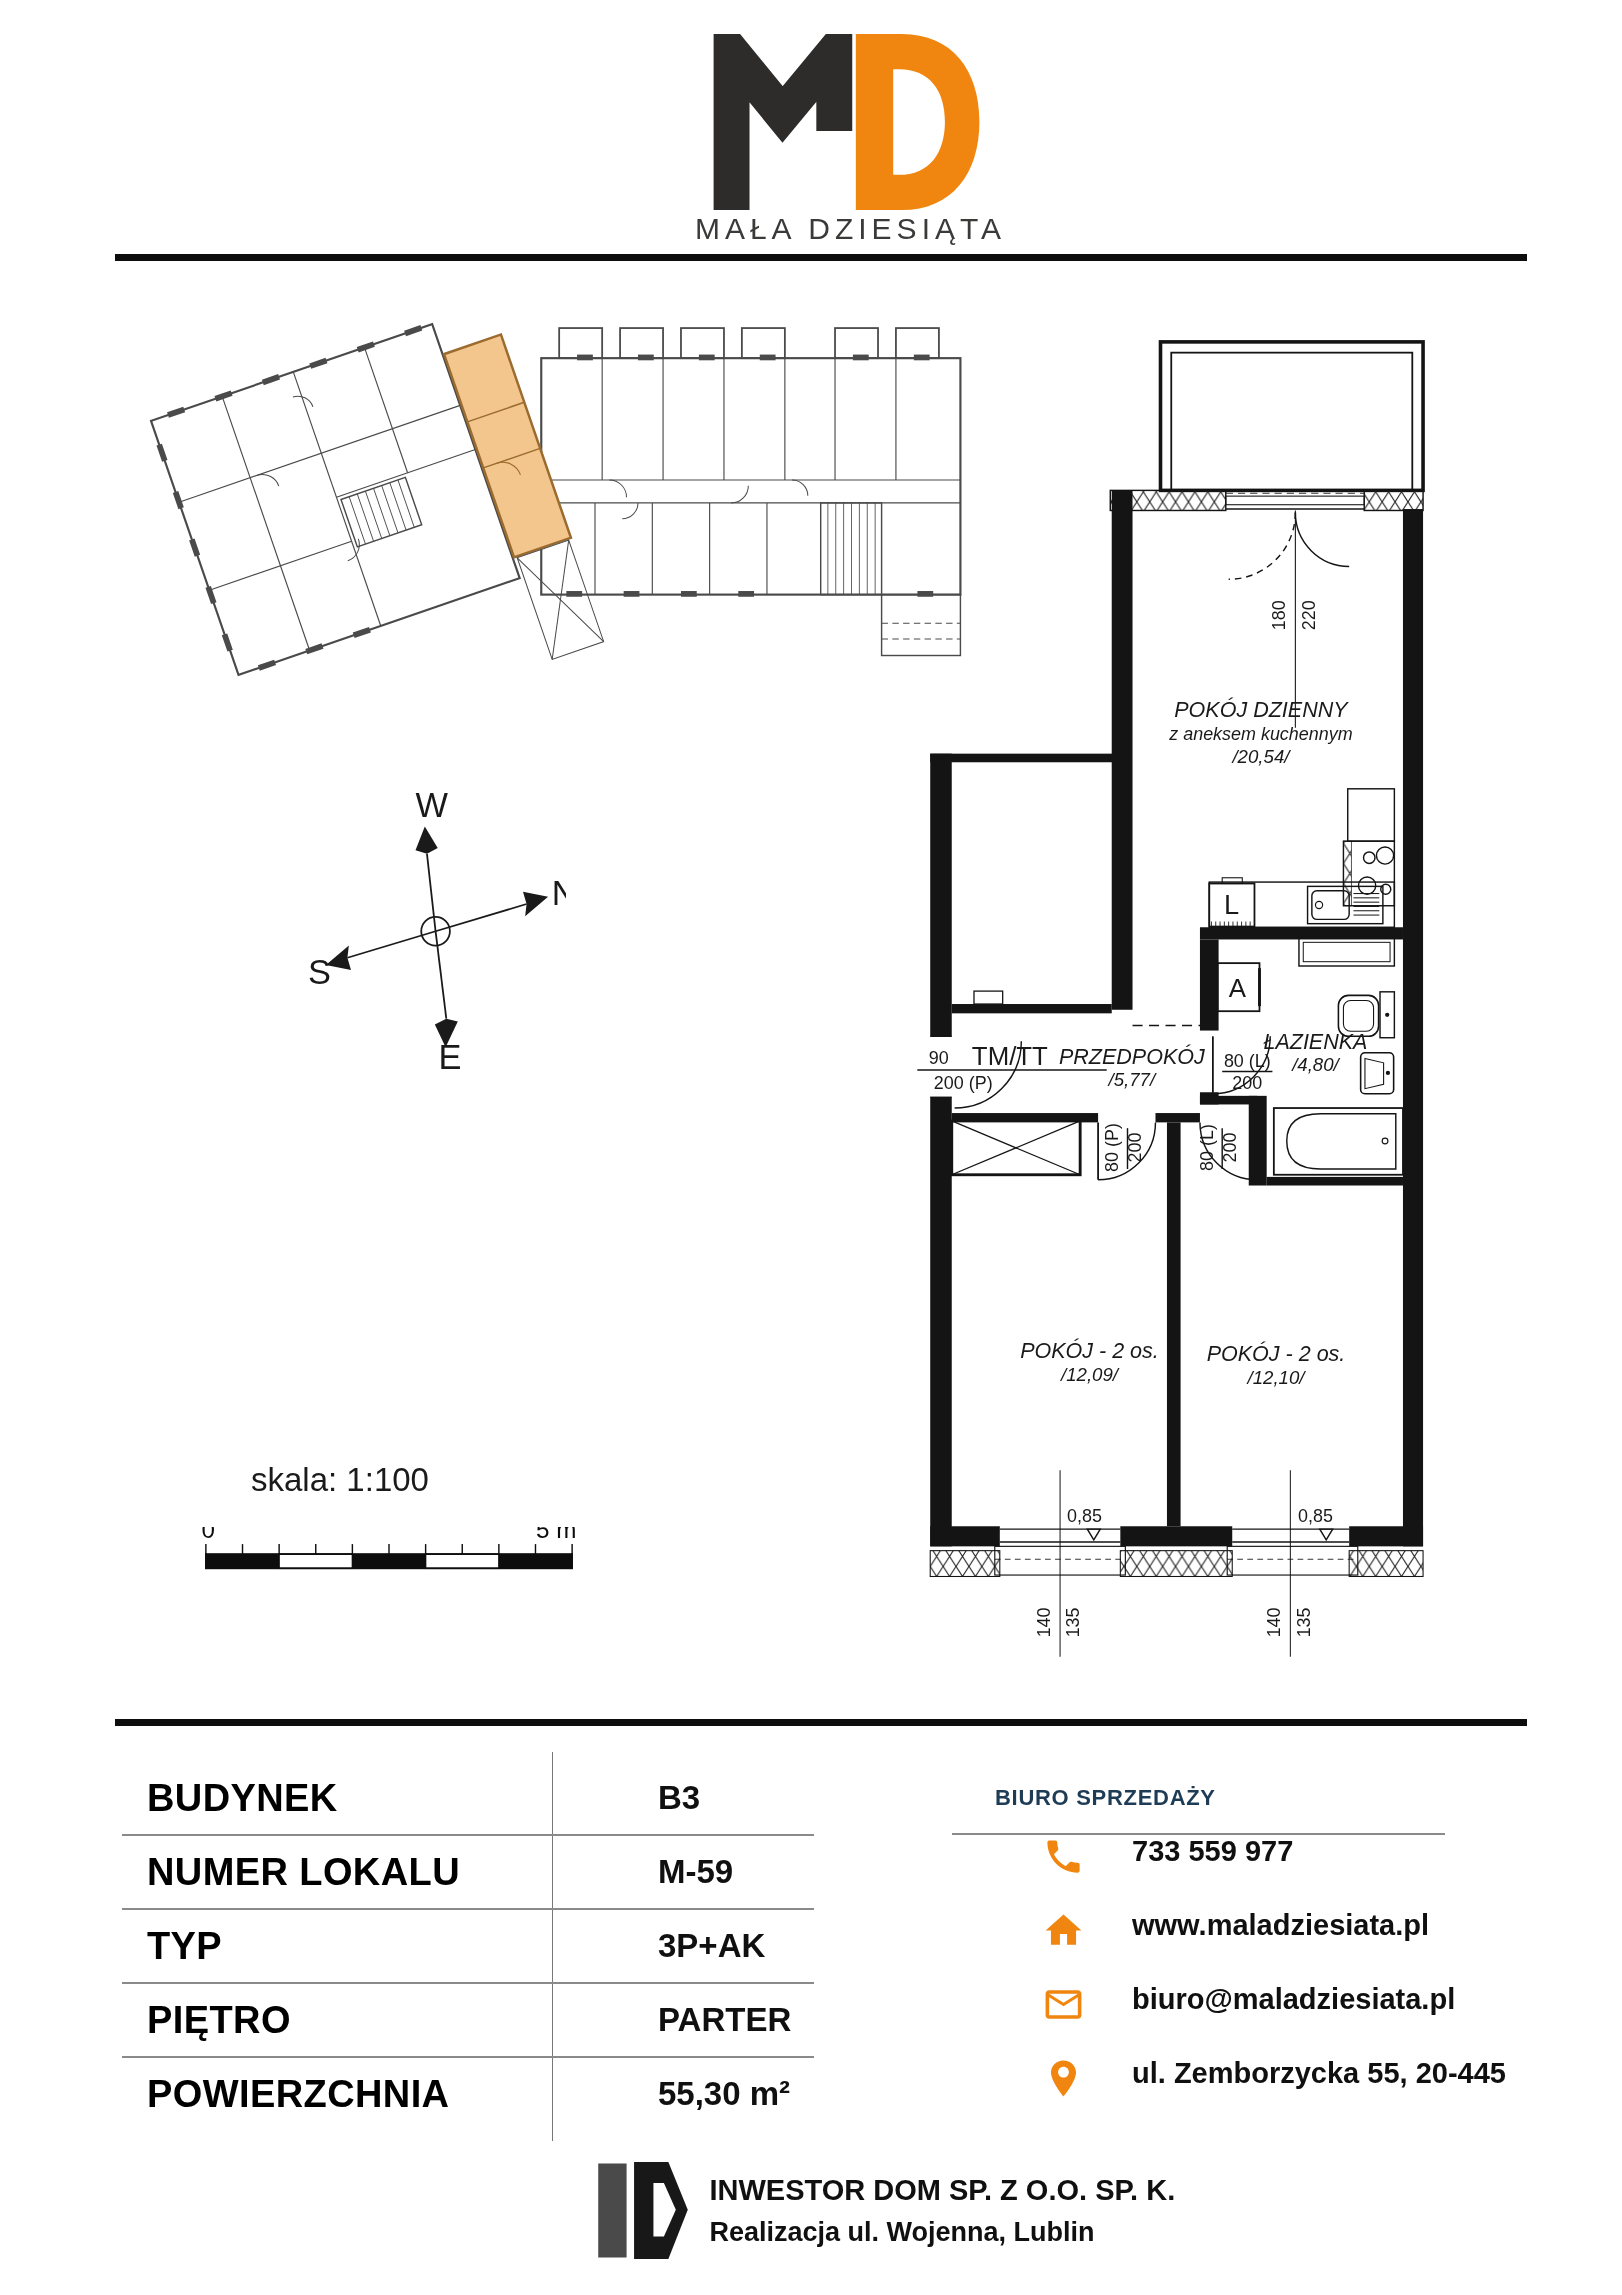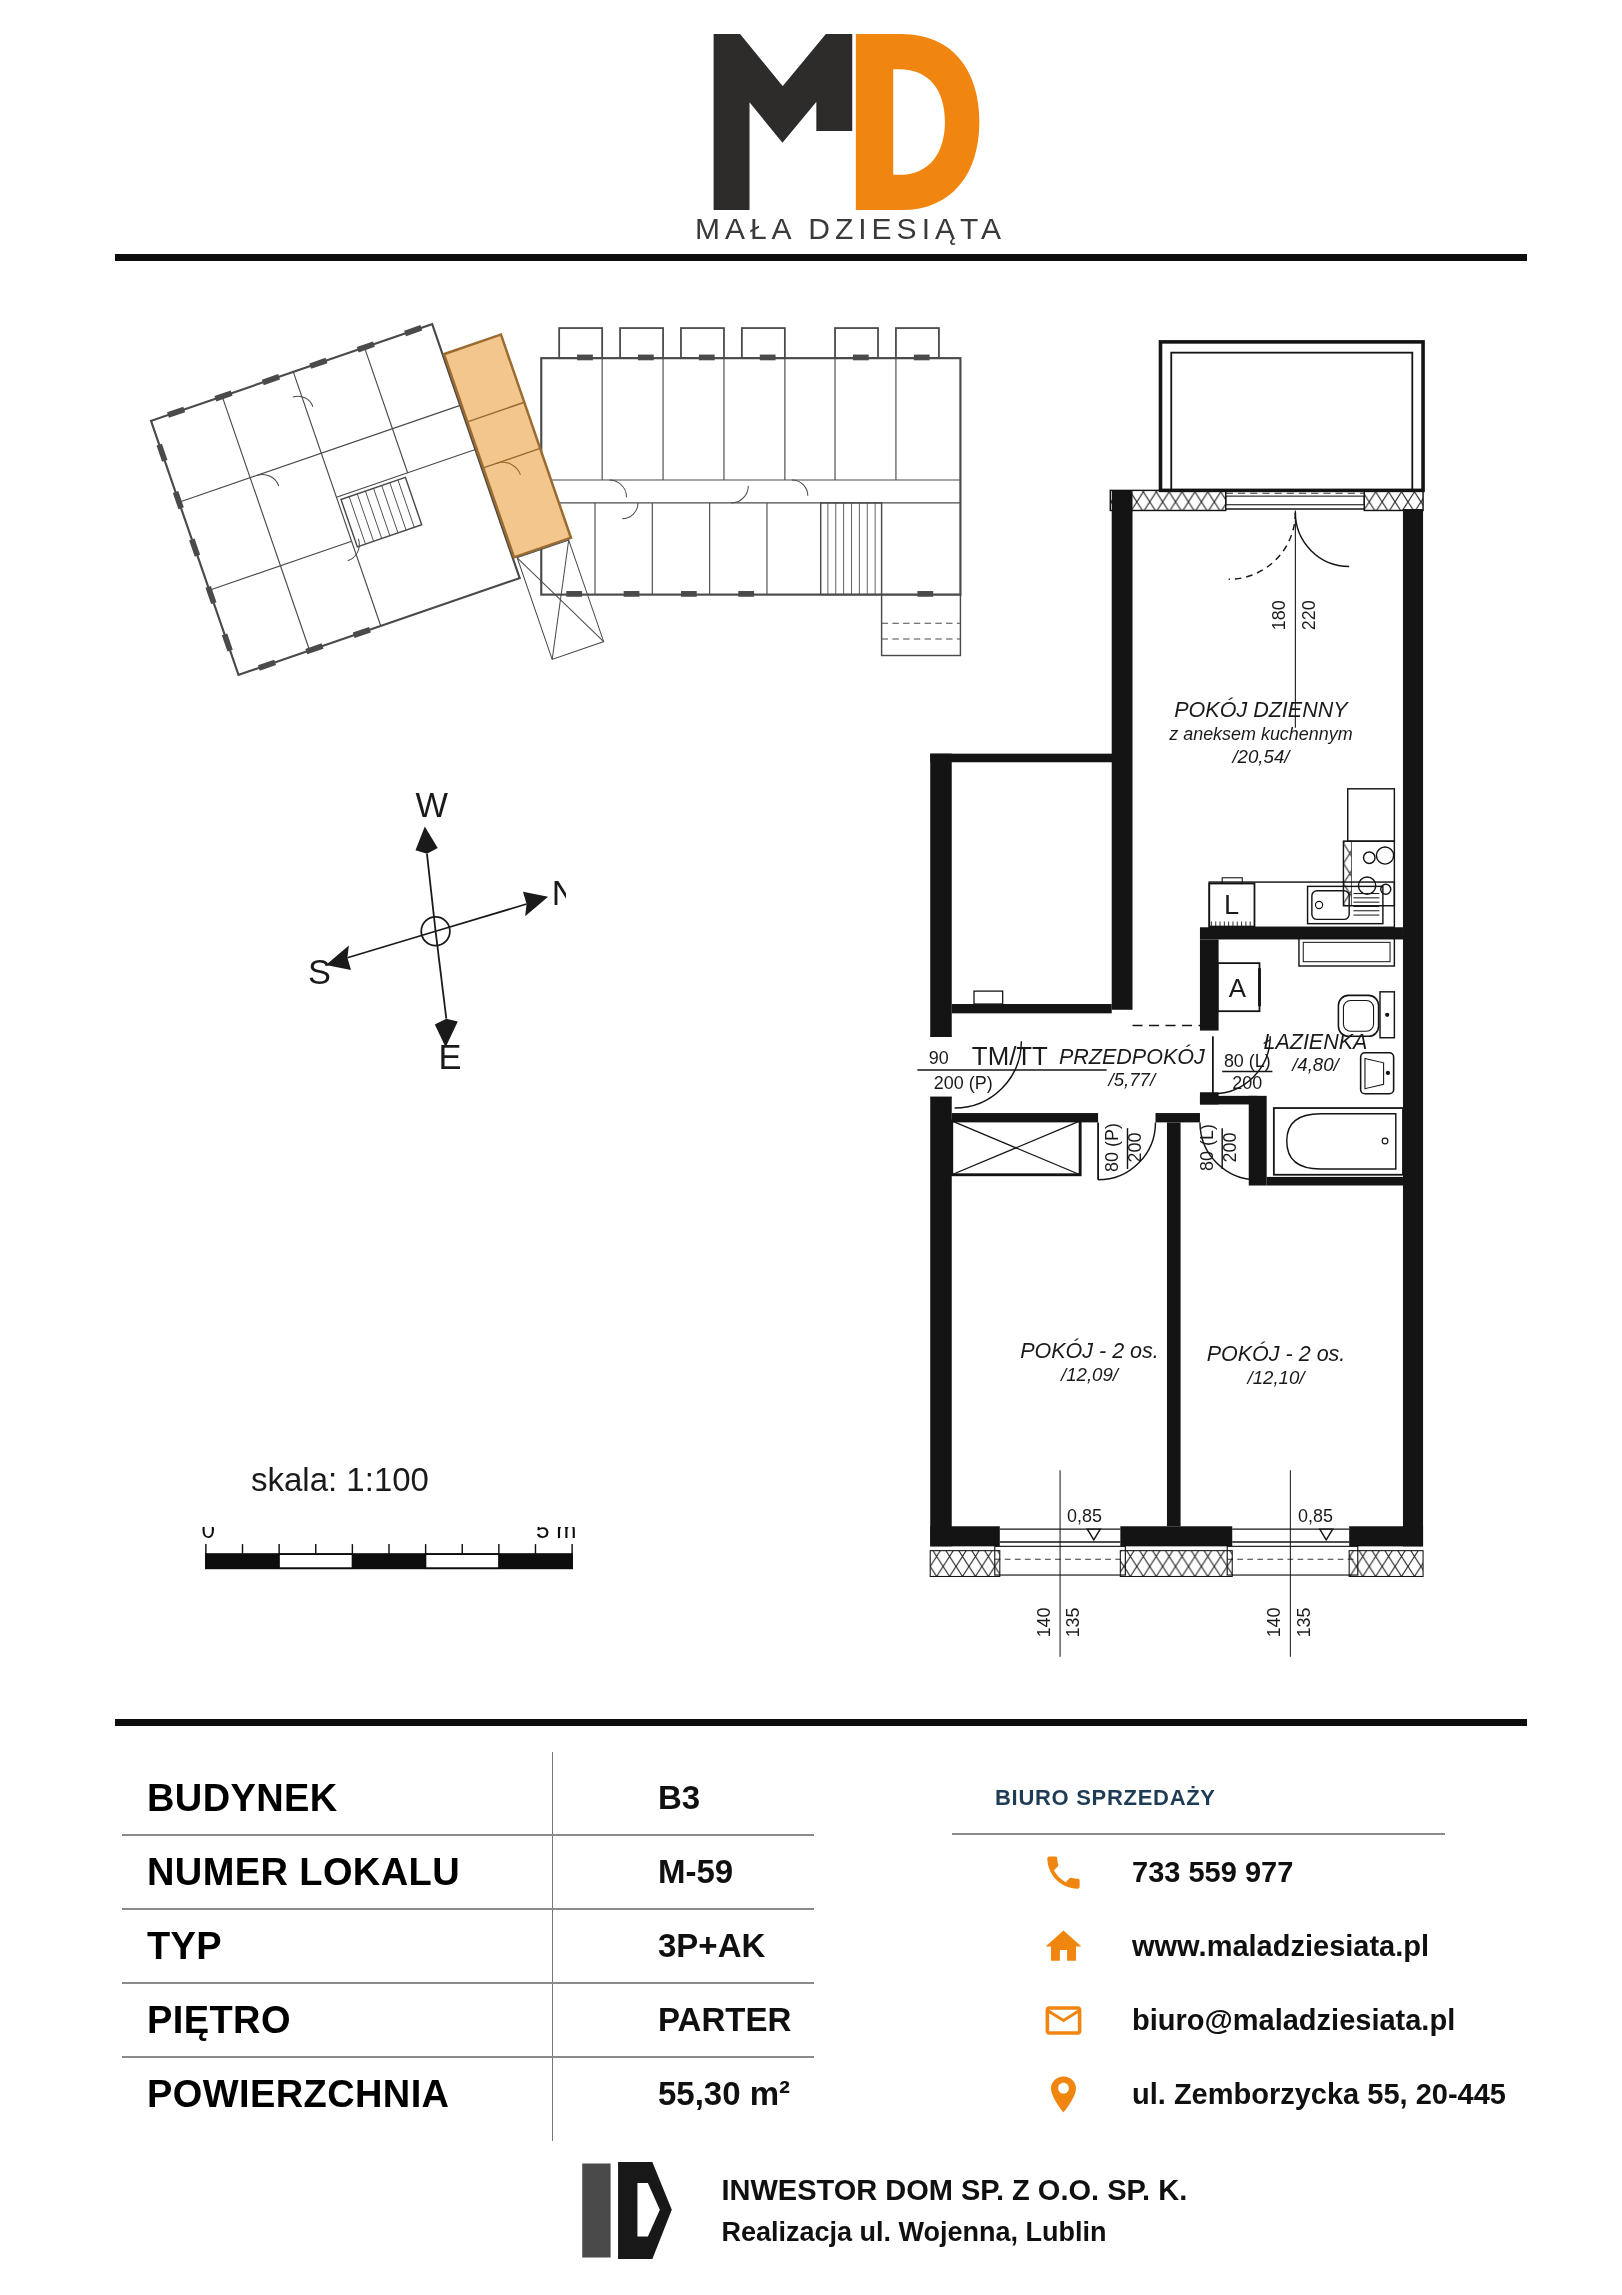--- a/index.html
+++ b/index.html
@@ -16,25 +16,25 @@
   .t-row{position:relative;height:74px;display:flex;align-items:center;}
   .t-sep{position:absolute;left:7.2px;width:692px;height:1.8px;background:#8a8a8a;}
   .t-vline{position:absolute;left:437px;top:-8.6px;width:1.4px;height:389px;background:#777;}
   .t-label{width:437px;padding-left:32px;box-sizing:border-box;font-size:38px;font-weight:700;color:#000000;letter-spacing:0.4px;}
   .t-value{padding-left:106px;font-size:33px;font-weight:700;color:#101010;}
   
   #sales{position:absolute;left:952px;top:1761px;width:574px;}
   #sales-title{height:74px;display:flex;align-items:center;padding-left:43px;
     font-size:22px;font-weight:700;color:#1e3c55;letter-spacing:0.7px;text-align:right;}
   #sales-underline{position:absolute;left:0;top:72px;width:493px;height:2.2px;background:#8a8a8a;}
-  .c-row{height:74px;display:flex;align-items:center;}
+  .c-row{height:74px;display:flex;align-items:flex-start;}
   .c-icon{width:43px;height:43px;margin-left:90px;flex:0 0 auto;}
   .c-text{margin-left:47px;font-size:29px;font-weight:700;color:#101010;}
   
-  #footer{position:absolute;left:582px;top:2162px;display:flex;align-items:center;gap:28px;}
+  #footer{position:absolute;left:598px;top:2162px;display:flex;align-items:center;}
   #footer-text{margin-left:21.5px;}
   #footer-company{font-size:29px;font-weight:700;color:#101010;margin-bottom:10px;}
   #footer-realization{font-size:27px;font-weight:700;color:#101010;}
   svg text{font-family:"Liberation Sans",sans-serif;}
   .room-name{font-style:italic;font-size:30px;fill:#1a1a1a;}
   .room-sub{font-style:italic;font-size:25px;fill:#1a1a1a;}
   .room-area{font-style:italic;font-size:26px;fill:#1a1a1a;}
   .dim{font-size:25px;fill:#1a1a1a;}
   .wall{fill:#141414;}
   .thin{stroke:#141414;fill:none;}

